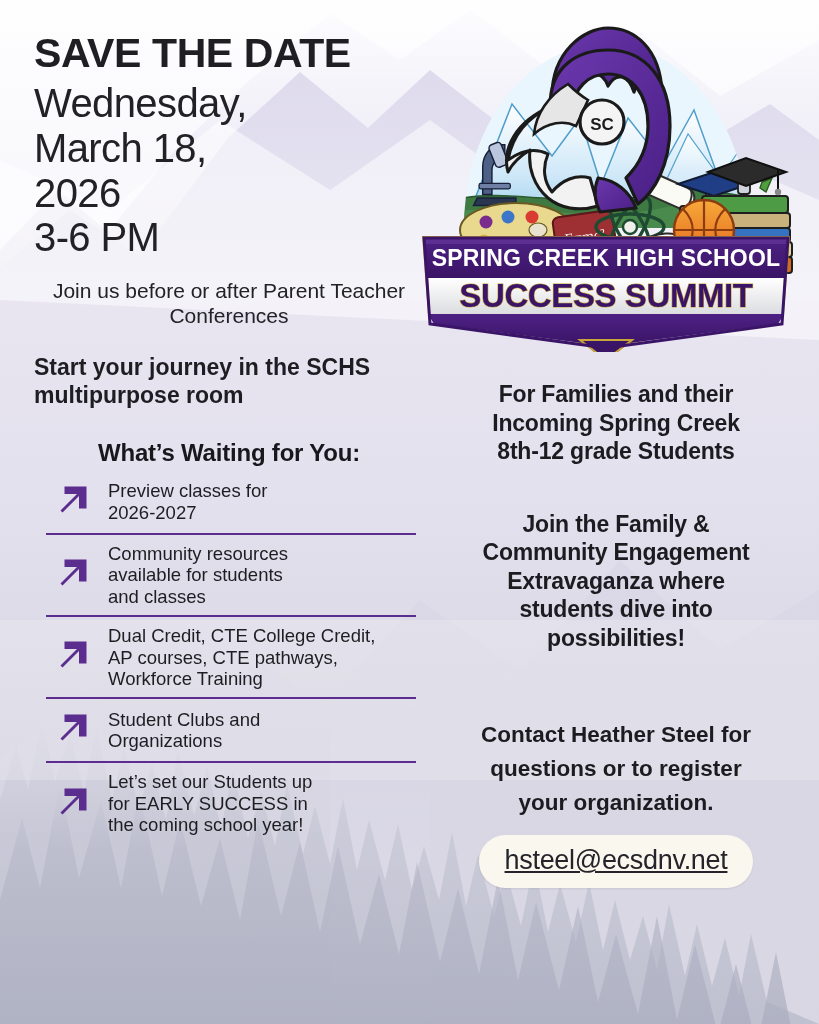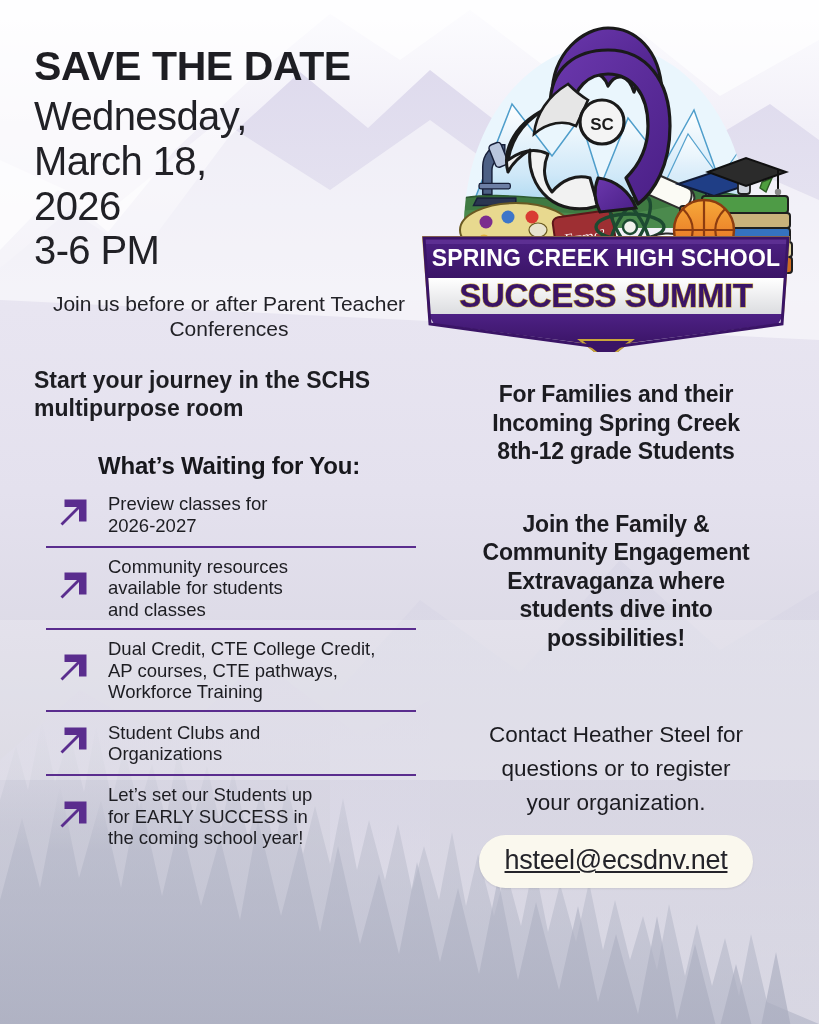--- a/index.html
+++ b/index.html
@@ -38,21 +38,21 @@
     left: 34px;
     top: 28px;
     width: 390px;
   }
 
   .save-the-date {
     font-size: 41px;
     font-weight: bold;
     letter-spacing: -0.4px;
     line-height: 1.05;
-    margin: 17px 0 6px 0;
+    margin: 4px 0 6px 0;
     color: #1e1e23;
   }
 
   .date-lines {
     font-size: 40px;
     font-weight: 500;
     line-height: 1.12;
     margin: 0;
     color: #212126;
     letter-spacing: -0.6px;
@@ -131,21 +131,21 @@
     color: #1b1b20;
     letter-spacing: -0.2px;
   }
   .right-block span { display: block; }
 
   .right-block.families { margin-bottom: 44px; }
   .right-block.extravaganza { margin-bottom: 66px; }
 
   .contact-block {
     font-size: 22.5px;
-    font-weight: normal;
+    font-weight: bold;
     line-height: 1.5;
     color: #1b1b20;
   }
   .contact-block span { display: block; }
 
   .email-pill {
     display: inline-block;
     margin-top: 16px;
     padding: 10px 26px 12px 26px;
     background: #faf8ee;

